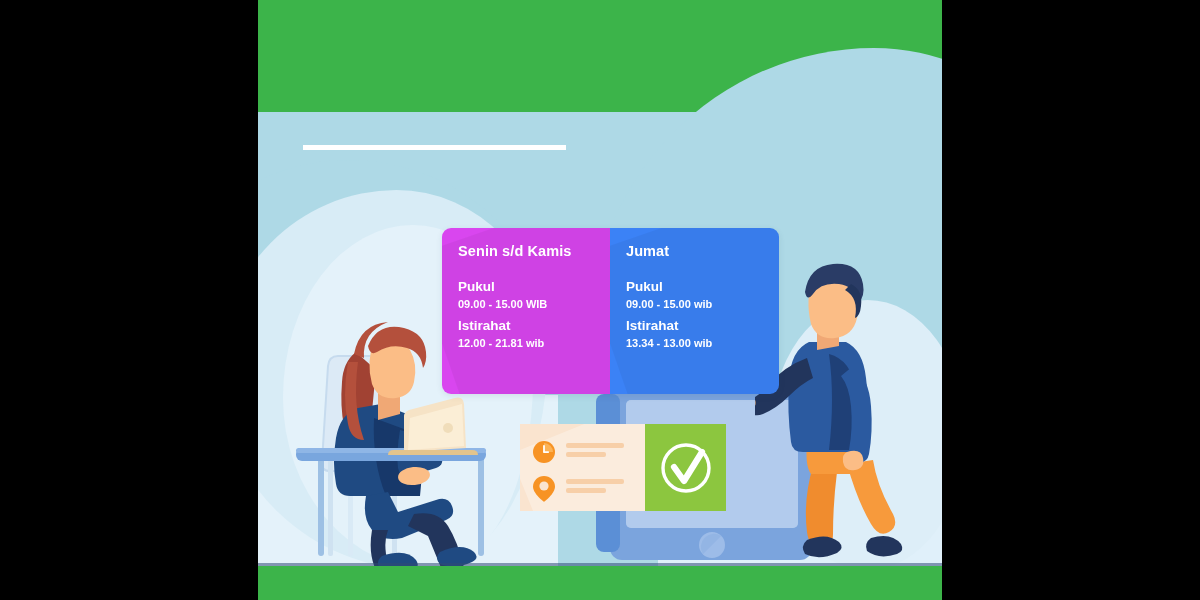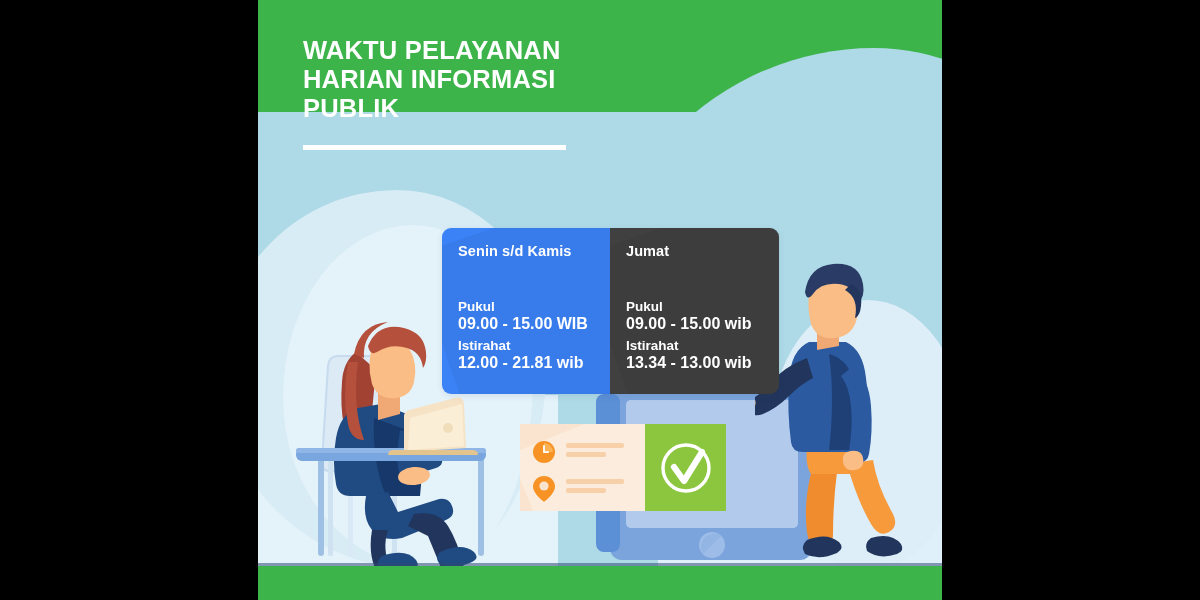--- a/index.html
+++ b/index.html
@@ -170,22 +170,22 @@
     display: flex;
     box-shadow: 0 2px 6px rgba(40,70,90,.10);
   }
   .card-col {
     position: relative;
     padding: 14px 0 0 16px;
     box-sizing: border-box;
     color: #ffffff;
     overflow: hidden;
   }
-  .card-col.weekday { width: 168px; background: #3b82f6; }
-  .card-col.friday  { width: 169px; background: #404040; }
+  .card-col.weekday { width: 168px; background: #d946ef; }
+  .card-col.friday  { width: 169px; background: #3b82f6; }
   
   .card-col .shade {
     position: absolute;
     left: -30px;
     top: 28px;
     width: 320px;
     height: 200px;
     background: rgba(0,0,0,0.045);
     transform: rotate(-19deg);
     transform-origin: left top;
@@ -193,29 +193,29 @@
   }
   .card-head {
     position: relative;
     font-size: 14.5px;
     font-weight: bold;
     letter-spacing: .1px;
     line-height: 18px;
   }
   .card-body {
     position: relative;
-    margin-top: 38px;
+    margin-top: 18px;
   }
   .lbl {
     font-size: 13.5px;
     font-weight: bold;
     line-height: 17px;
   }
   .val {
-    font-size: 16px;
+    font-size: 11px;
     font-weight: bold;
     line-height: 18px;
     margin-bottom: 4px;
   }
 
   
   .illus { position: absolute; }
 
   
   .info-card {
@@ -382,23 +382,20 @@
 
       <path d="M62 62 l22 0 l0 26 l-22 4 z" fill="#f0a875"></path>
 
       <path d="M58 22 q22 -12 38 4 q10 14 6 34 q-4 18 -22 20 q-18 2 -24 -14 q-6 -26 2 -44 z" fill="#fbbd86"></path>
 
       <path d="M50 34 q4 -26 28 -28 q26 -2 30 20 q2 12 -4 18 q-4 -16 -20 -18 q-18 -2 -26 10
                q-6 8 -8 -2 z" fill="#2a3c66"></path>
       <path d="M96 26 q12 6 10 22 q-1 10 -6 12 q4 -20 -10 -28 z" fill="#22355c"></path>
     </svg>
 
-    <div class="headline">WAKTU PELAYANAN
-HARIAN INFORMASI
-PUBLIK</div>
     <div class="headline-rule"></div>
 
     <div class="card">
 
       <div class="card-col weekday">
         <div class="shade"></div>
         <div class="card-head">Senin s/d Kamis</div>
         <div class="card-body">
           <div class="lbl">Pukul</div>
           <div class="val">09.00 - 15.00 WIB</div>

